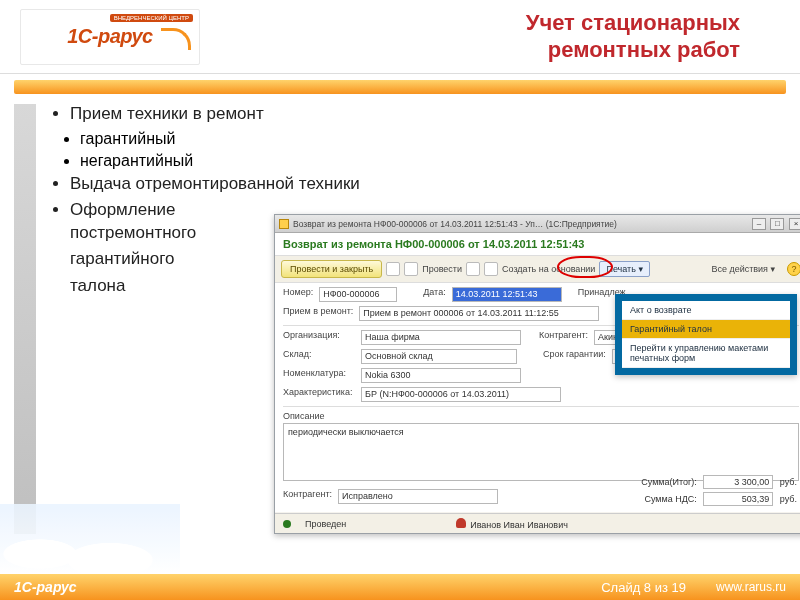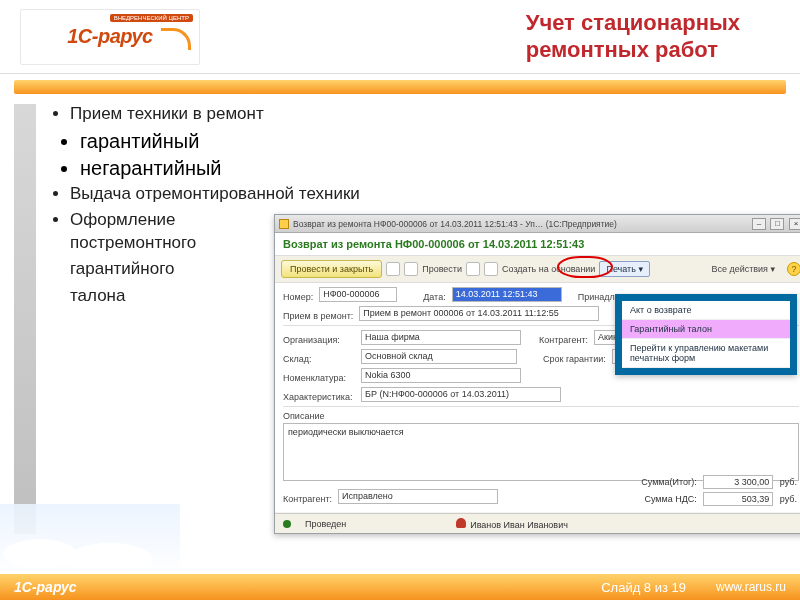--- a/index.html
+++ b/index.html
@@ -2,52 +2,52 @@
 <html><head>
 <meta charset="utf-8">
 <style>
 *{box-sizing:border-box;margin:0;padding:0;font-family:Arial,sans-serif}
 body{width:800px;height:600px;background:#fff;position:relative;overflow:hidden}
 .header{height:74px;display:flex;align-items:center;padding:8px 20px;border-bottom:1px solid #ddd}
 .logo{width:180px;height:56px;background:#fff;border:1px solid #e8e8e8;border-radius:2px;display:flex;align-items:center;justify-content:center;position:relative}
 .logo-inner{color:#d04a0f;font-weight:bold;font-style:italic;font-size:20px;letter-spacing:-0.5px}
 .logo-tag{position:absolute;top:4px;right:6px;font-size:6px;background:#d04a0f;color:#fff;padding:1px 4px;border-radius:2px}
 .logo-swoosh{position:absolute;right:8px;top:18px;width:30px;height:22px;border:3px solid #f7931e;border-left:none;border-bottom:none;border-radius:0 18px 0 0}
-.slide-title{margin-left:auto;text-align:left;color:#c0282d;font-weight:bold;font-size:22px;line-height:1.2;padding-right:40px}
+.slide-title{margin-left:auto;text-align:right;color:#c0282d;font-weight:bold;font-size:22px;line-height:1.2;padding-right:40px}
 .orange-bar{height:14px;background:linear-gradient(#ffd36b,#f7931e);margin:6px 14px 10px 14px;border-radius:2px}
 .content{display:flex;padding:0 14px}
 .left-border{width:22px;background:linear-gradient(#d8d8d8,#bfbfbf);margin-right:16px;height:430px}
 .body-col{flex:1;position:relative}
 ul.main{list-style:disc;padding-left:18px;font-size:17px;color:#222}
 ul.main>li{margin-bottom:6px}
-ul.sub{list-style:disc;padding-left:28px;font-size:20px}
+ul.sub{list-style:disc;padding-left:28px;font-size:16px}
 ul.sub>li{margin-bottom:4px}
 .para-lines span{display:block;font-size:17px;line-height:1.55;color:#222}
 .app{position:absolute;left:222px;top:110px;width:534px;height:320px;border:1px solid #9aa0a6;background:#f5f3ee;box-shadow:0 2px 6px rgba(0,0,0,.25);font-size:9px;color:#333}
 .app-titlebar{height:18px;background:linear-gradient(#e8e8e8,#cfcfcf);display:flex;align-items:center;padding:0 4px;border-bottom:1px solid #aaa}
 .app-titlebar .sq{width:10px;height:10px;background:#ffcf4b;border:1px solid #b8860b;margin-right:4px}
 .ttl{flex:1;color:#444;font-size:8.5px;white-space:nowrap;overflow:hidden}
 .winbtns span{display:inline-block;width:14px;height:12px;border:1px solid #999;background:#eee;margin-left:2px;font-size:8px;text-align:center;line-height:10px}
 .doc-title{background:#fff;padding:5px 8px;color:#2a7a1f;font-weight:bold;font-size:11px;border-bottom:1px solid #ddd}
 .toolbar{display:flex;align-items:center;gap:4px;padding:4px 6px;background:#f3f0e6;border-bottom:1px solid #ddd;position:relative}
 .btn{background:linear-gradient(#fef9d9,#f2e37a);border:1px solid #c8b74a;border-radius:3px;padding:3px 8px;font-size:9px;color:#5a4a00;cursor:pointer}
 .tbicon{width:14px;height:14px;border:1px solid #bbb;background:#fff;border-radius:2px}
 .tlabel{font-size:9px;color:#444}
 .print-btn{border:1px solid #8aa0c8;background:#e7effc;border-radius:2px;padding:2px 6px;font-size:9px;color:#234;position:relative}
 .red-circle{position:absolute;border:2px solid #d00;border-radius:50%/60%;width:56px;height:22px;pointer-events:none}
 .toolbar-right{margin-left:auto;display:flex;align-items:center;gap:12px}
 .help{width:14px;height:14px;border-radius:50%;background:#ffd24a;border:1px solid #c89a00;color:#7a5a00;text-align:center;line-height:12px;font-size:9px}
 .form{padding:4px 8px;background:#fff}
-.row{display:flex;align-items:flex-end;margin-bottom:4px;gap:6px}
+.row{display:flex;align-items:flex-start;margin-bottom:4px;gap:6px}
 .lbl{font-size:9px;color:#444;white-space:nowrap}
 .inp{border:1px solid #b8b8b8;background:#fff;height:15px;font-size:9px;padding:1px 3px;color:#333}
 .inp.sel{background:#3a6bd8;color:#fff}
 .dropdown{position:absolute;right:10px;top:38px;width:182px;background:#fff;border:7px solid #0369a1;box-shadow:0 2px 6px rgba(0,0,0,.25);z-index:5}
 .dropdown div{padding:4px 8px;font-size:9px;border-bottom:1px solid #eee;color:#234}
-.dropdown .hl{background:#f0abfc}
+.dropdown .hl{background:#eab308}
 .section-lbl{font-size:9px;color:#444;margin:4px 0 2px 0}
 .bigbox{border:1px solid #b8b8b8;background:#fff;height:58px;padding:3px 4px;font-size:9px;color:#333}
 .statusbar{position:absolute;bottom:0;left:0;right:0;height:20px;border-top:1px solid #ccc;background:#f3f0e6;display:flex;align-items:center;padding:0 8px;font-size:9px;gap:10px}
 .totals{position:absolute;right:10px;bottom:24px;font-size:9px;text-align:right}
 .totals div{margin-bottom:3px}
 .totals .val{display:inline-block;border:1px solid #b8b8b8;background:#fff;width:70px;text-align:right;padding:1px 3px;margin:0 4px}
 .clouds{position:absolute;left:0;bottom:26px;width:180px;height:70px;background:radial-gradient(ellipse 60px 24px at 40px 50px,#fff 60%,transparent 62%),radial-gradient(ellipse 70px 28px at 110px 56px,#fff 60%,transparent 62%),linear-gradient(#eaf4ff,#fff);opacity:.9}
 .footer{position:absolute;bottom:0;left:0;right:0;height:26px;background:linear-gradient(#ffd36b,#f7931e);display:flex;align-items:center;padding:0 14px;color:#fff;font-size:13px}
 .footer .flogo{font-style:italic;font-weight:bold;font-size:14px;color:#fff}
 .footer .slidecount{margin-left:auto;margin-right:30px;color:#fff}

